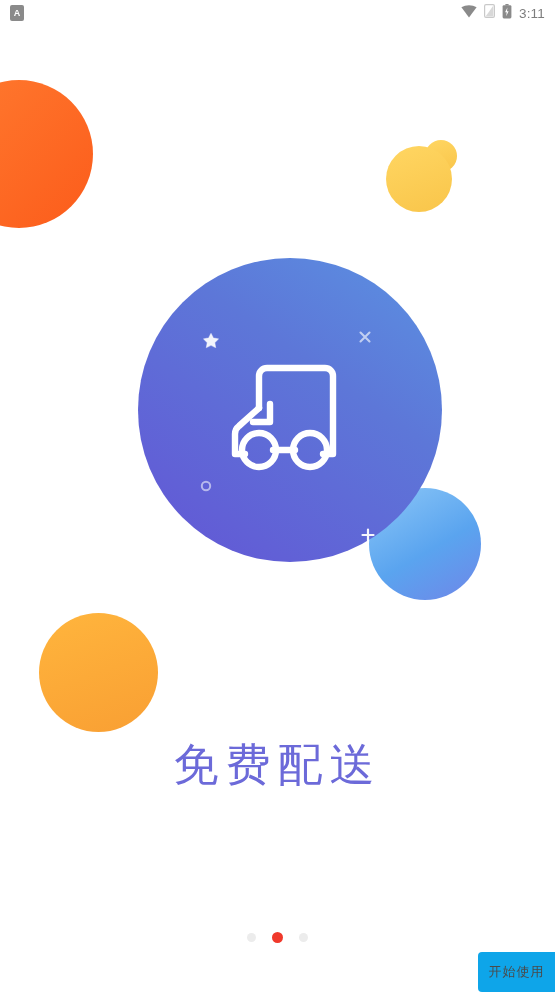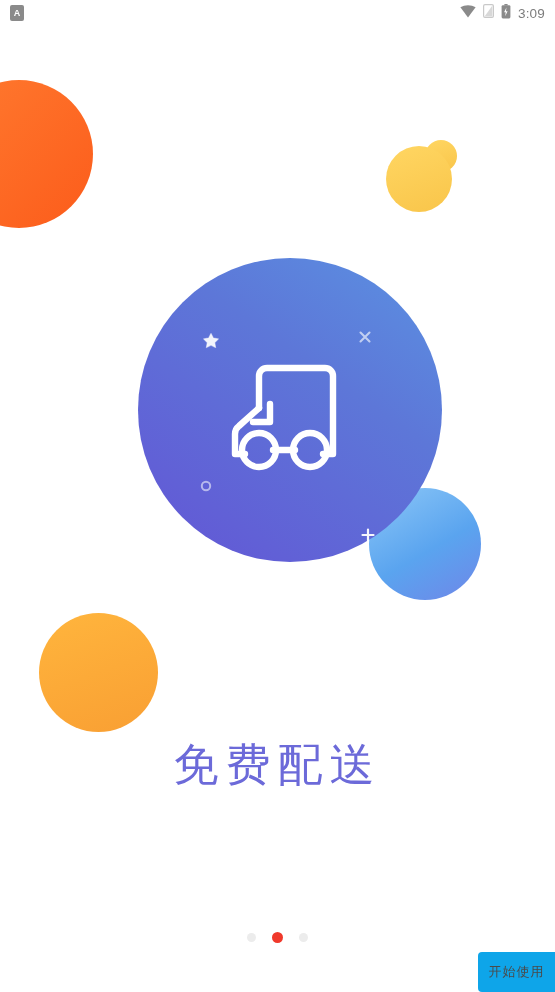--- a/index.html
+++ b/index.html
@@ -187,21 +187,21 @@
           <path d="M1.6 12.4 L9.4 1.6 L9.4 12.4 Z" fill="#d8d8d8"></path>
         </svg>
       </span>
       <span class="ico">
         <svg width="10" height="15" viewBox="0 0 10 15">
           <rect x="3.3" y="0" width="3.4" height="1.5" rx="0.5" fill="#8a8a8a"></rect>
           <rect x="0.6" y="1.3" width="8.8" height="13.1" rx="1.3" fill="#8a8a8a"></rect>
           <path d="M5.4 3.4 L3.1 8.2 L4.7 8.2 L4.2 12.2 L6.6 7.2 L5 7.2 Z" fill="#ffffff"></path>
         </svg>
       </span>
-      <span class="sb-time">3:09</span>
+      <span class="sb-time">3:11</span>
     </div>
   </div>
 
   <div class="blob" id="blob-orange-tl"></div>
   <div class="blob" id="blob-yellow-sm"></div>
   <div class="blob" id="blob-yellow-lg"></div>
   <div class="blob" id="blob-orange-left"></div>
   <div class="blob" id="blob-blue-sm"></div>
 
   <div id="hero-circle"></div>

